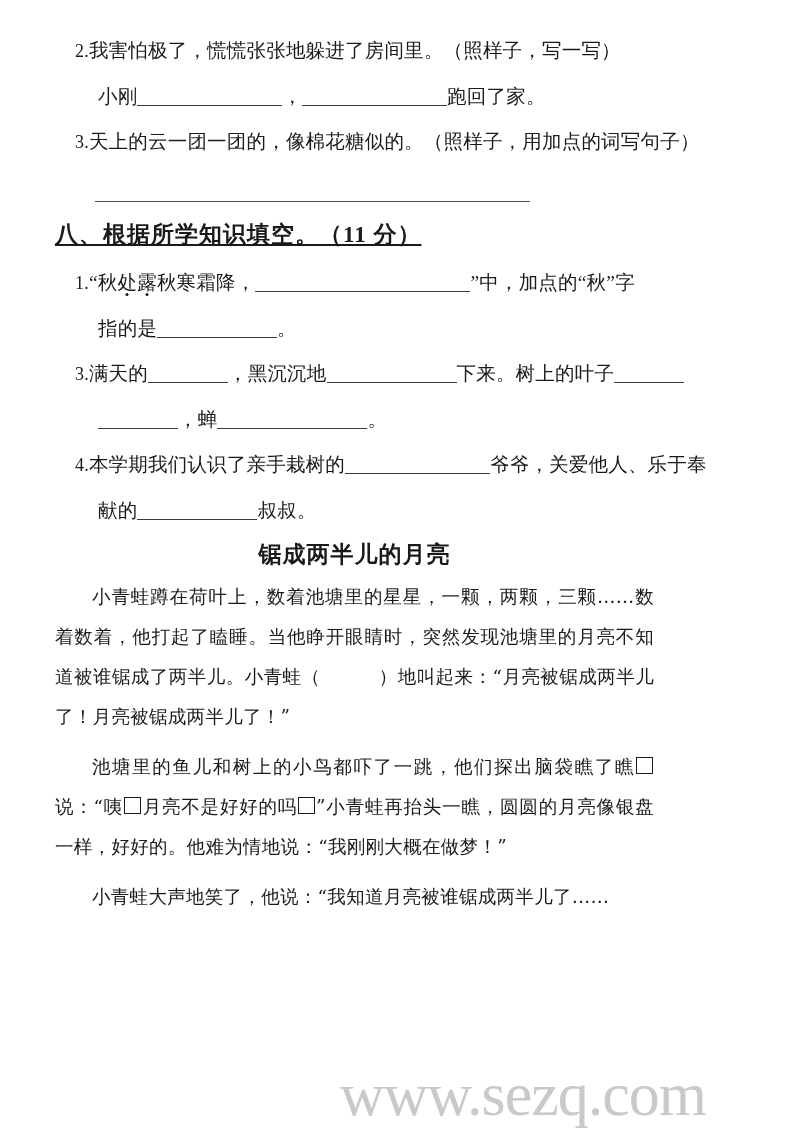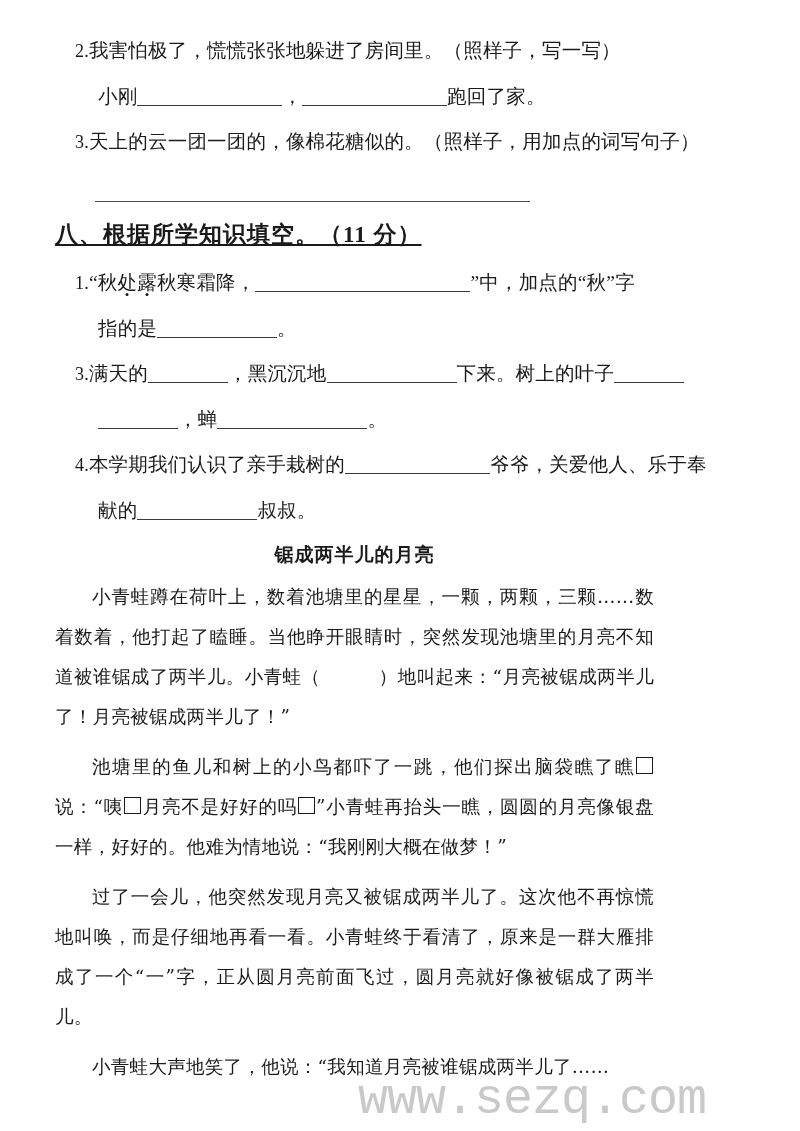--- a/index.html
+++ b/index.html
@@ -95,21 +95,21 @@
     transform: translateX(-50%);
     width: 3px;
     height: 3px;
     border-radius: 50%;
     background: #1a1a1a;
   }
 
   
   .read-title {
     text-align: center;
-    font-size: 19px;
+    font-size: 23px;
     font-weight: bold;
     line-height: 44px;
     letter-spacing: 1px;
   }
   .passage {
     font-family: "DejaVu Serif", "Liberation Serif", serif;
     font-size: 18.5px;
     line-height: 40px;
     text-align: justify;
     text-justify: inter-character;
@@ -133,22 +133,22 @@
     border: 1.6px solid #1a1a1a;
     vertical-align: -1px;
     margin: 0 1px;
   }
 
   
   .watermark {
     position: absolute;
     right: 6px;
     bottom: 6px;
-    font-family: Liberation Mono, monospace;
-    font-size: 50px;
+    font-family: Liberation Serif, serif;
+    font-size: 62px;
     color: #c9c9c9;
     letter-spacing: -1px;
     line-height: 1;
     pointer-events: none;
     user-select: none;
   }
 </style>
 </head>
 <body>
 
@@ -198,19 +198,18 @@
 
 
 
   <div class="read-title">锯成两半儿的月亮</div>
 
   <div class="passage">
     <p><span>小青蛙蹲在荷叶上，数着池塘里的星星，一颗，两颗，三颗……数着数着，他打起了瞌睡。当他睁开眼睛时，突然发现池塘里的月亮不知道被谁锯成了两半儿。小青蛙（</span><span class="gap-paren"></span><span>）地叫起来：</span><span class="u">“月亮被锯成两半儿了！月亮被锯成两半儿了！</span><span>”</span></p>
 
     <p><span>池塘里的鱼儿和树上的小鸟都吓了一跳，他们探出脑袋瞧了瞧</span><span class="box"></span><span>说：“咦</span><span class="box"></span><span>月亮不是好好的吗</span><span class="box"></span><span>”小青蛙再抬头一瞧，圆圆的月亮像银盘一样，好好的。他难为情地说：“我刚刚大概在做梦！”</span></p>
 
-    <p>过了一会儿，他突然发现月亮又被锯成两半儿了。这次他不再惊慌地叫唤，而是仔细地再看一看。小青蛙终于看清了，原来是一群大雁排成了一个“一”字，正从圆月亮前面飞过，圆月亮就好像被锯成了两半儿。</p>
 
     <p>小青蛙大声地笑了，他说：“我知道月亮被谁锯成两半儿了……</p>
   </div>
 
   <div class="watermark">www.sezq.com</div>
 </div>
 
 </body></html>

